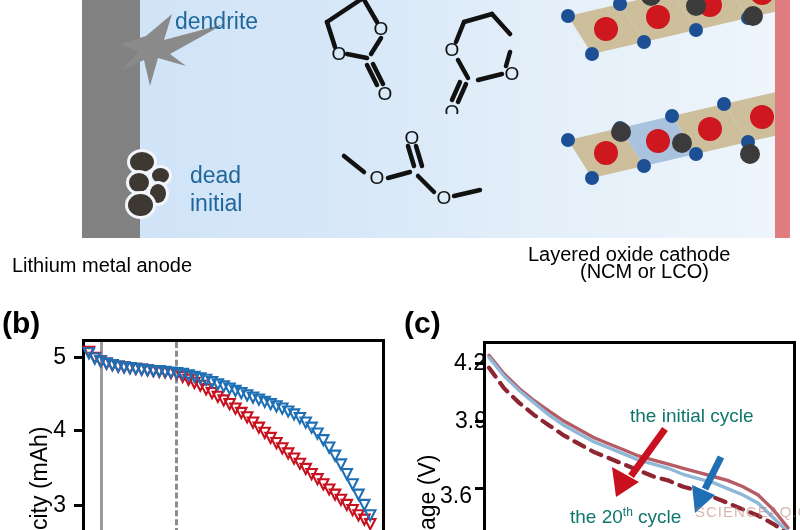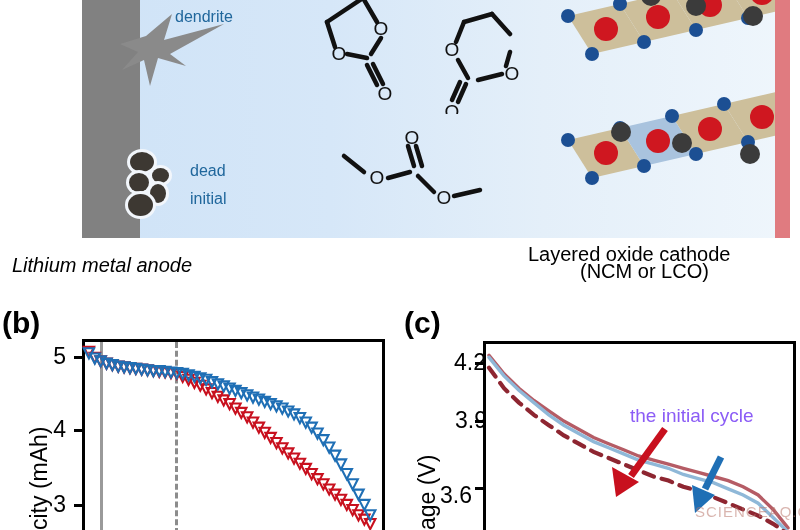--- a/index.html
+++ b/index.html
@@ -14,21 +14,21 @@
 
   .anode-bar{position:absolute;left:82px;top:0;width:58px;height:238px;background:#818181;}
 
   .dendrite{position:absolute;left:120px;top:14px;width:106px;height:72px;}
 
   .cc-cathode{position:absolute;left:775px;top:0;width:15px;height:238px;background:#e07b80;}
 
   .dead-li{position:absolute;border-radius:50%;background:#3d3832;
       box-shadow:0 0 0 3px #f2f6fb;}
 
-  .diag-label{position:absolute;color:#20679c;font-size:16px;font-weight:400;}
+  .diag-label{position:absolute;color:#20679c;font-size:23px;font-weight:400;}
 
   .mol{position:absolute;}
 
   .slab{position:absolute;}
 
   .li-ion{position:absolute;width:20px;height:20px;border-radius:50%;background:#3b3b3b;}
 
   .caption{position:absolute;font-size:20px;color:#000;white-space:nowrap;line-height:1.15;}
 
   
@@ -38,21 +38,21 @@
   #panelb{position:absolute;left:0;top:300px;width:400px;height:230px;}
   .frame{position:absolute;border:3px solid #000;background:#fff;box-sizing:border-box;}
   .axlabel{position:absolute;font-size:23px;color:#000;white-space:nowrap;}
   .ytick{position:absolute;font-size:23px;color:#000;text-align:right;}
   .tickmark{position:absolute;background:#000;height:3px;width:9px;}
   .vline-solid{position:absolute;width:3px;background:#9a9a9a;}
   .vline-dash{position:absolute;width:0;border-left:3px dashed #8c8c8c;}
 
   
   #panelc{position:absolute;left:400px;top:300px;width:400px;height:230px;}
-  .annot{position:absolute;font-size:19px;color:#8b5cf6;white-space:nowrap;}
+  .annot{position:absolute;font-size:19px;color:#0f766e;white-space:nowrap;}
   .annot sup{font-size:12px;}
   .watermark{position:absolute;font-size:15px;letter-spacing:1px;
       color:rgba(185,120,110,.55);white-space:nowrap;}
 
   .vlabel{transform-origin:0 0;}
 </style>
 </head>
 <body>
 
 <div id="schematic">
@@ -174,21 +174,21 @@
   <div class="li-ion" style="left:641px;top:-14px;"></div>
   <div class="li-ion" style="left:686px;top:-4px;"></div>
   <div class="li-ion" style="left:743px;top:6px;"></div>
   <div class="li-ion" style="left:611px;top:122px;"></div>
   <div class="li-ion" style="left:672px;top:133px;"></div>
   <div class="li-ion" style="left:740px;top:144px;"></div>
 
   <div class="cc-cathode"></div>
 </div>
 
-<div class="caption" style="left:12px;top:254px;font-style:italic;">Lithium metal anode</div>
+<div class="caption" style="left:12px;top:254px;">Lithium metal anode</div>
 <div class="caption" style="left:528px;top:243px;text-align:right;">Layered oxide cathode</div>
 <div class="caption" style="left:580px;top:260px;">(NCM or LCO)</div>
 
 <div class="panel-letter" style="left:2px;top:306px;">(b)</div>
 
 <div id="panelb">
   <div class="frame" style="left:82px;top:39px;width:303px;height:195px;"></div>
 
   <div class="tickmark" style="left:74px;top:56px;"></div>
   <div class="tickmark" style="left:74px;top:129px;"></div>
@@ -330,15 +330,18 @@
     <g stroke-linecap="butt">
       <line x1="182" y1="88" x2="148" y2="135" stroke="#c8101e" stroke-width="7"></line>
       <polygon points="133,156 129,126 156,141" fill="#c8101e"></polygon>
       <line x1="238" y1="116" x2="222" y2="148" stroke="#1f6fb5" stroke-width="7"></line>
       <polygon points="212,172 209,144 232,154" fill="#1f6fb5"></polygon>
     </g>
   </svg>
 
   <div class="annot" style="left:230px;top:105px;">the initial cycle</div>
 
+  <div class="annot" style="left:170px;top:205px;">
+    <span>the 20</span><sup>th</sup><span> cycle</span>
+  </div>
 
   <div class="watermark" style="left:295px;top:203px;">SCIENCEAQ.COM</div>
 </div>
 
 </body></html>

